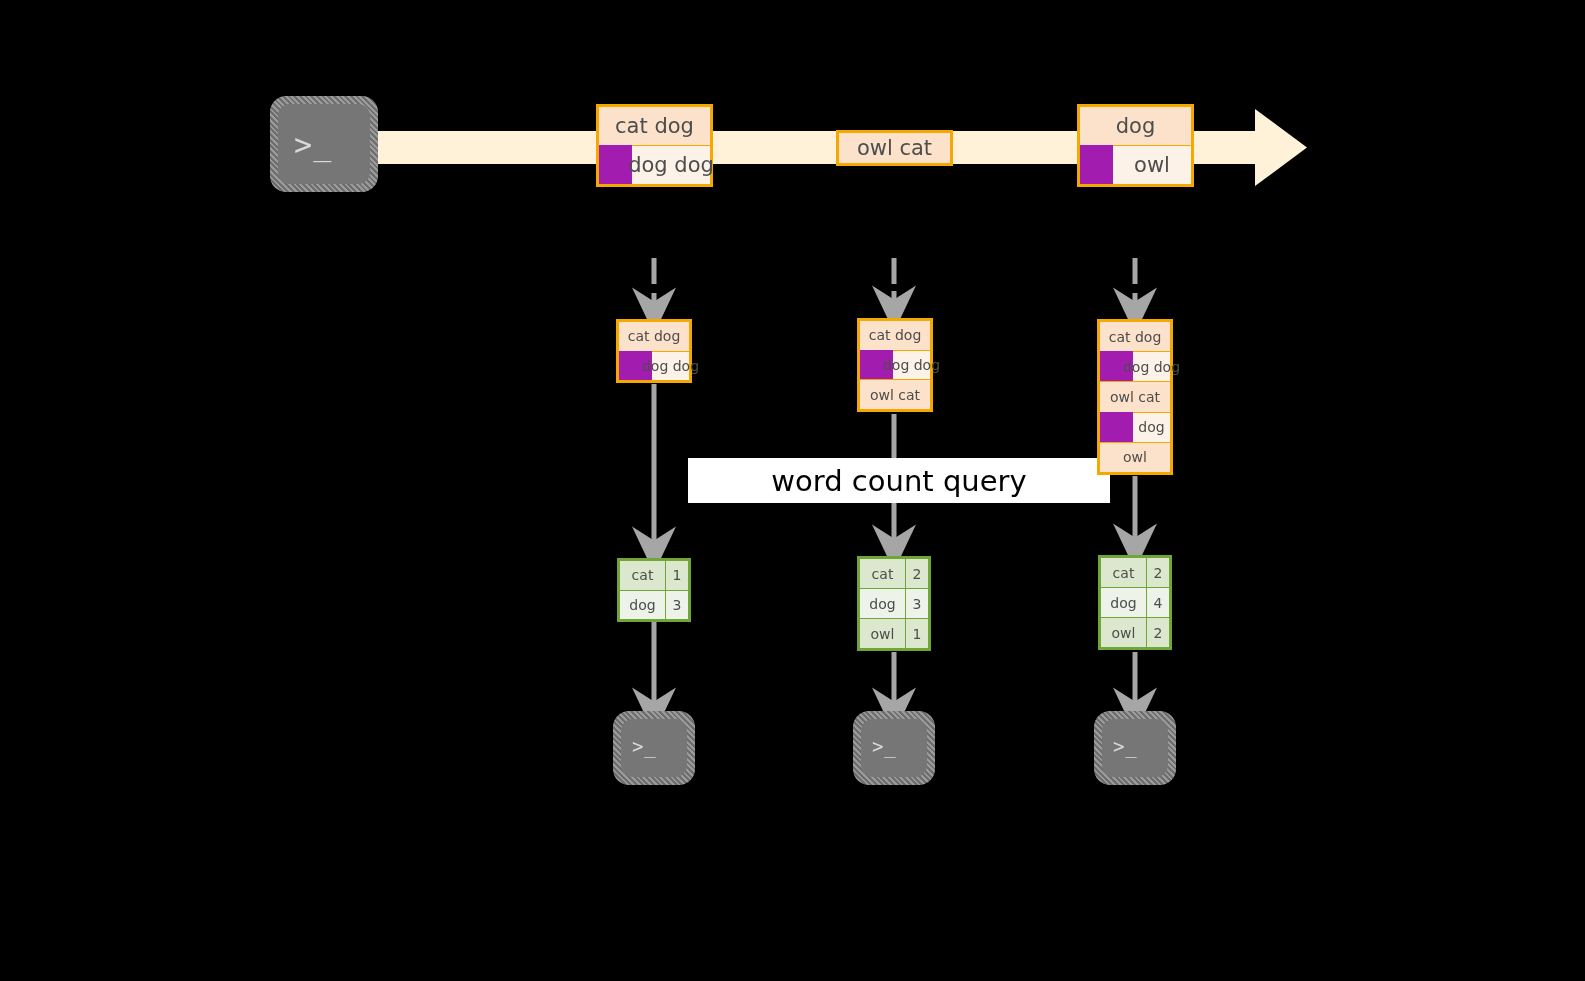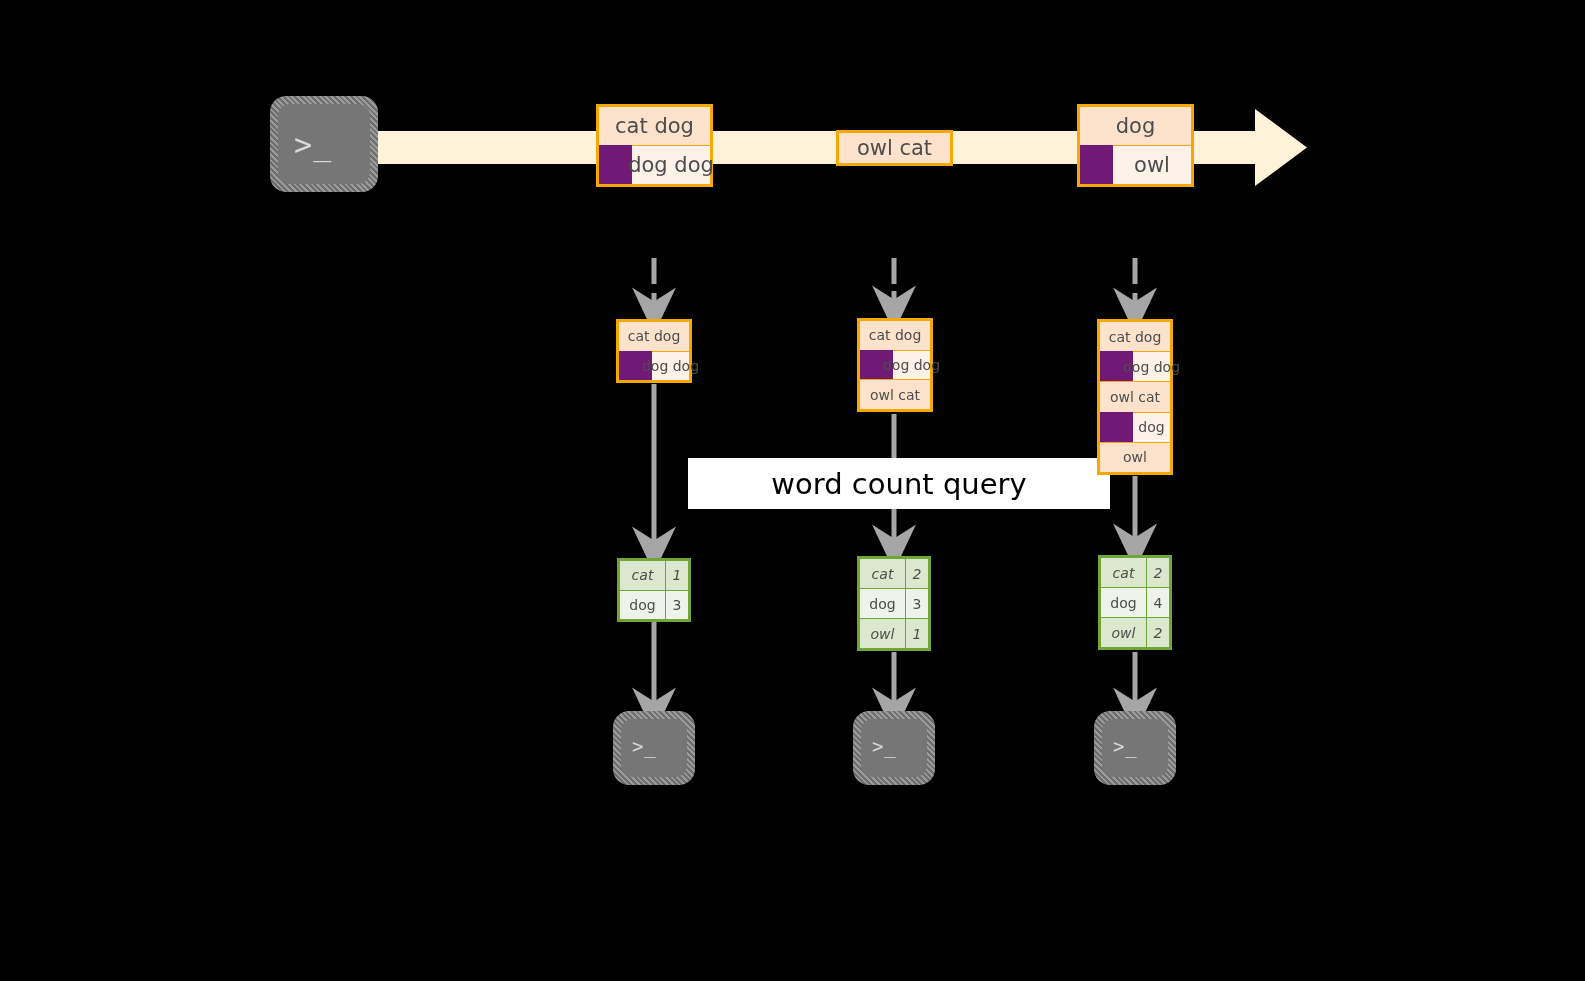--- a/index.html
+++ b/index.html
@@ -52,21 +52,21 @@
     color: #d9d9d9;
     font-family: "DejaVu Sans Mono", "Liberation Mono", monospace;
     line-height: 1;
     letter-spacing: 0.04em;
     user-select: none;
   }
   
   .obox {
     position: absolute;
     border: 3px solid #F5A800;
-    background: #701a75;
+    background: #a21caf;
     display: flex;
     flex-direction: column;
   }
   .obox .orow {
     flex: 1 1 auto;
     display: flex;
     align-items: center;
     justify-content: center;
     color: #4d4d4d;
     white-space: nowrap;
@@ -82,21 +82,21 @@
     display: flex;
     flex-direction: column;
     background: #EDF2E7;
   }
   .gtab .grow {
     flex: 1 1 auto;
     display: flex;
     border-top: 1.5px solid #70A637;
   }
   .gtab .grow:first-child { border-top: none; }
-  .grow.dark  { background: #DCE8CE; font-style: italic; }
+  .grow.dark  { background: #DCE8CE; }
   .grow.light { background: #EDF3E8; }
   .gcell {
     display: flex;
     align-items: center;
     justify-content: center;
     color: #4d4d4d;
     white-space: nowrap;
   }
   .gcell.word {
     flex: 0 0 46px;
@@ -185,21 +185,21 @@
   </div>
 
   <div class="obox" style="left:1097px; top:319px; width:76px; height:156px; font-size:14px; z-index:6;">
     <div class="orow dark">cat dog</div>
     <div class="orow light">dog dog</div>
     <div class="orow dark">owl cat</div>
     <div class="orow light">dog</div>
     <div class="orow dark">owl</div>
   </div>
 
-  <div id="query-label" style="left:688px; top:458px; width:422px; height:51px; font-size:29px;">word count query</div>
+  <div id="query-label" style="left:688px; top:458px; width:422px; height:45px; font-size:29px;">word count query</div>
 
   <div class="gtab" style="left:617px; top:558px; width:74px; height:64px; font-size:14px;">
     <div class="grow dark">
       <div class="gcell word">cat</div>
       <div class="gcell num">1</div>
     </div>
     <div class="grow light">
       <div class="gcell word">dog</div>
       <div class="gcell num">3</div>
     </div>

